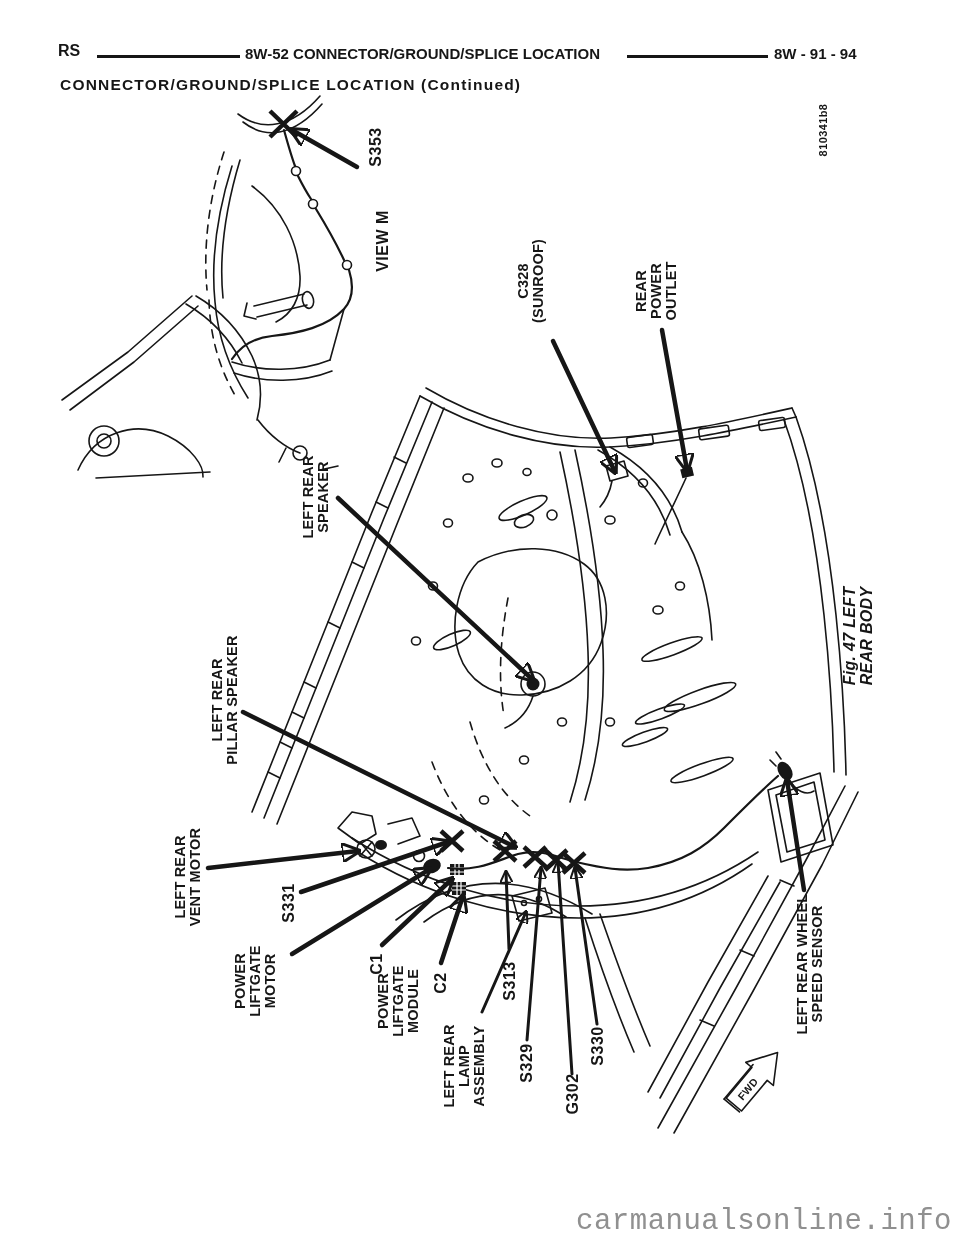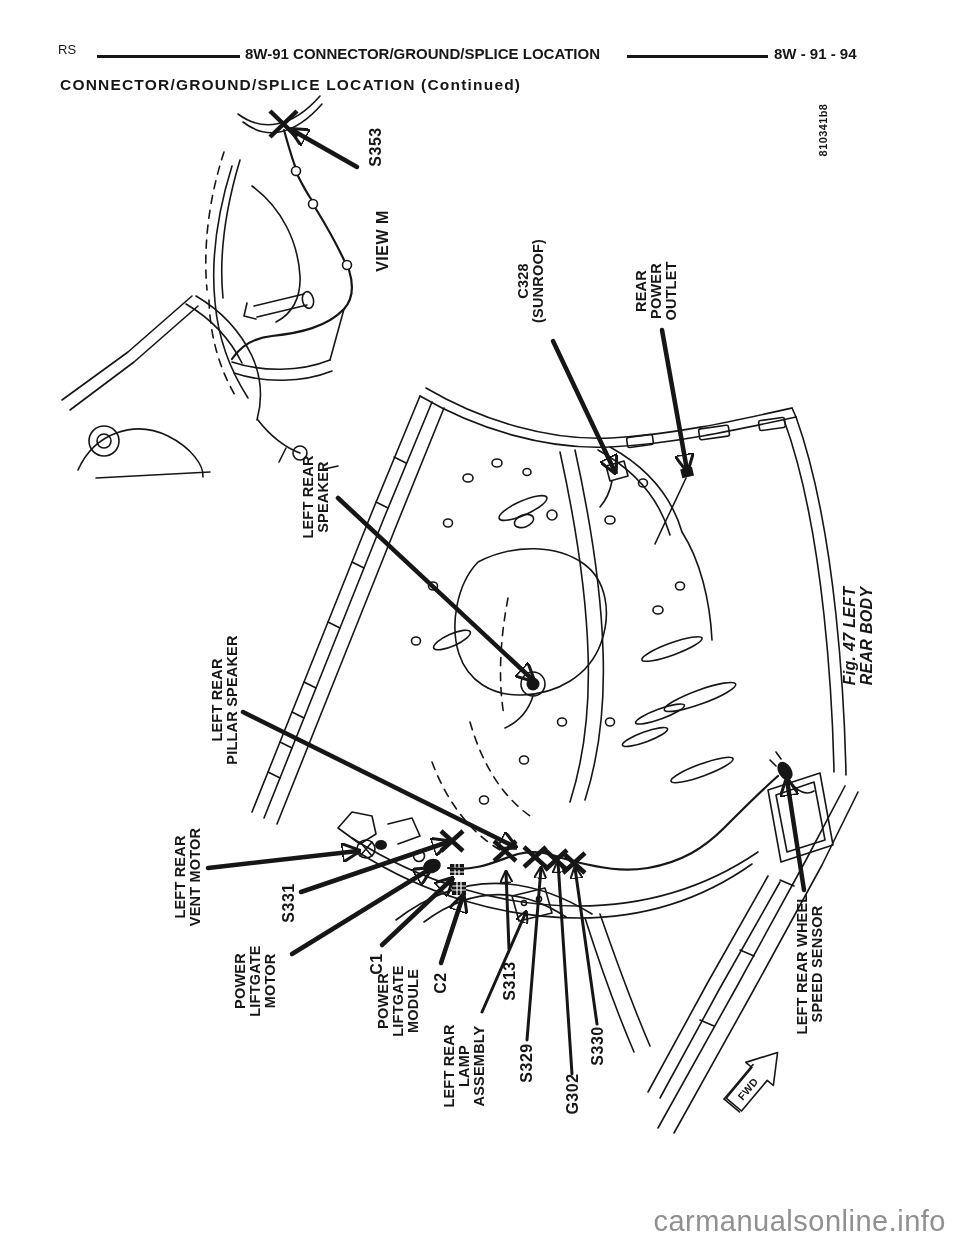--- a/index.html
+++ b/index.html
@@ -1,56 +1,56 @@
 <!DOCTYPE html>
 <html><head>
 <meta charset="utf-8">
 <style>
   html,body{margin:0;padding:0;background:#ffffff;}
   .page{position:relative;width:960px;height:1242px;background:#ffffff;overflow:hidden;
         font-family:"Liberation Sans",sans-serif;color:#161616;}
   
-  .hdr-rs{position:absolute;left:58px;top:42px;font-size:13px;font-weight:normal;}
+  .hdr-rs{position:absolute;left:58px;top:42px;font-size:16px;font-weight:bold;}
   .hdr-line{position:absolute;top:55px;height:3px;background:#161616;}
   .hdr-line.l1{left:97px;width:143px;}
   .hdr-line.l2{left:627px;width:141px;}
   .hdr-title{position:absolute;left:245px;top:45px;font-size:15px;font-weight:bold;white-space:nowrap;}
   .hdr-page{position:absolute;left:774px;top:45px;font-size:15px;font-weight:bold;white-space:nowrap;}
   .hdr-sub{position:absolute;left:60px;top:76px;font-size:15.5px;font-weight:bold;letter-spacing:1.2px;white-space:nowrap;}
   
   .callout{position:absolute;transform:translate(-50%,-50%) rotate(-90deg);
            font-weight:bold;font-size:14.5px;line-height:1.05;letter-spacing:.2px;
            text-align:center;white-space:pre-line;}
   .callout.code{font-size:16px;letter-spacing:.5px;}
   .callout.viewm{font-size:16px;letter-spacing:.5px;}
   .callout.figcap{font-size:16px;font-style:italic;letter-spacing:.3px;}
   .callout.plate{font-size:11px;font-weight:bold;letter-spacing:.4px;}
   
-  .watermark{position:absolute;right:14px;bottom:4px;font-size:29px;color:#909090;letter-spacing:.5px;}
+  .watermark{position:absolute;right:8px;bottom:4px;font-size:29px;color:#909090;letter-spacing:.5px;font-family:Liberation Mono, monospace;}
   
   svg.art{position:absolute;left:0;top:0;}
   .art path,.art circle,.art ellipse,.art rect,.art line{
       fill:none;stroke:#161616;stroke-width:1.6;stroke-linecap:round;stroke-linejoin:round;}
   .art .thick{stroke-width:2.2;}
   .art .dash{stroke-dasharray:8 7;}
   .art .xmark{stroke-width:4.5;stroke-linecap:butt;}
   .art .arrow{stroke-width:4.5;marker-end:url(#ah);}
   .art .leader{stroke-width:3;marker-end:url(#ah);}
   .art .fillink{fill:#161616;stroke:none;}
   .art .wht{stroke:#ffffff;stroke-width:1.2;stroke-linecap:butt;}
   .art text{fill:#161616;stroke:none;font-family:"Liberation Sans",sans-serif;}
 </style>
 </head>
 <body>
 
 <div class="page">
 
   <div class="hdr-rs">RS</div>
   <div class="hdr-line l1"></div>
-  <div class="hdr-title">8W-91 CONNECTOR/GROUND/SPLICE LOCATION</div>
+  <div class="hdr-title">8W-52 CONNECTOR/GROUND/SPLICE LOCATION</div>
   <div class="hdr-line l2"></div>
   <div class="hdr-page">8W - 91 - 94</div>
   <div class="hdr-sub">CONNECTOR/GROUND/SPLICE LOCATION (Continued)</div>
 
   <svg class="art" width="960" height="1242" viewBox="0 0 960 1242">
     <defs>
       <marker id="ah" viewBox="0 0 10 10" refX="8.5" refY="5" markerWidth="4.2" markerHeight="4.2" orient="auto-start-reverse">
           <path d="M0,0 L10,5 L0,10 z" fill="#161616" stroke="none"></path>
         </marker>
     </defs>

